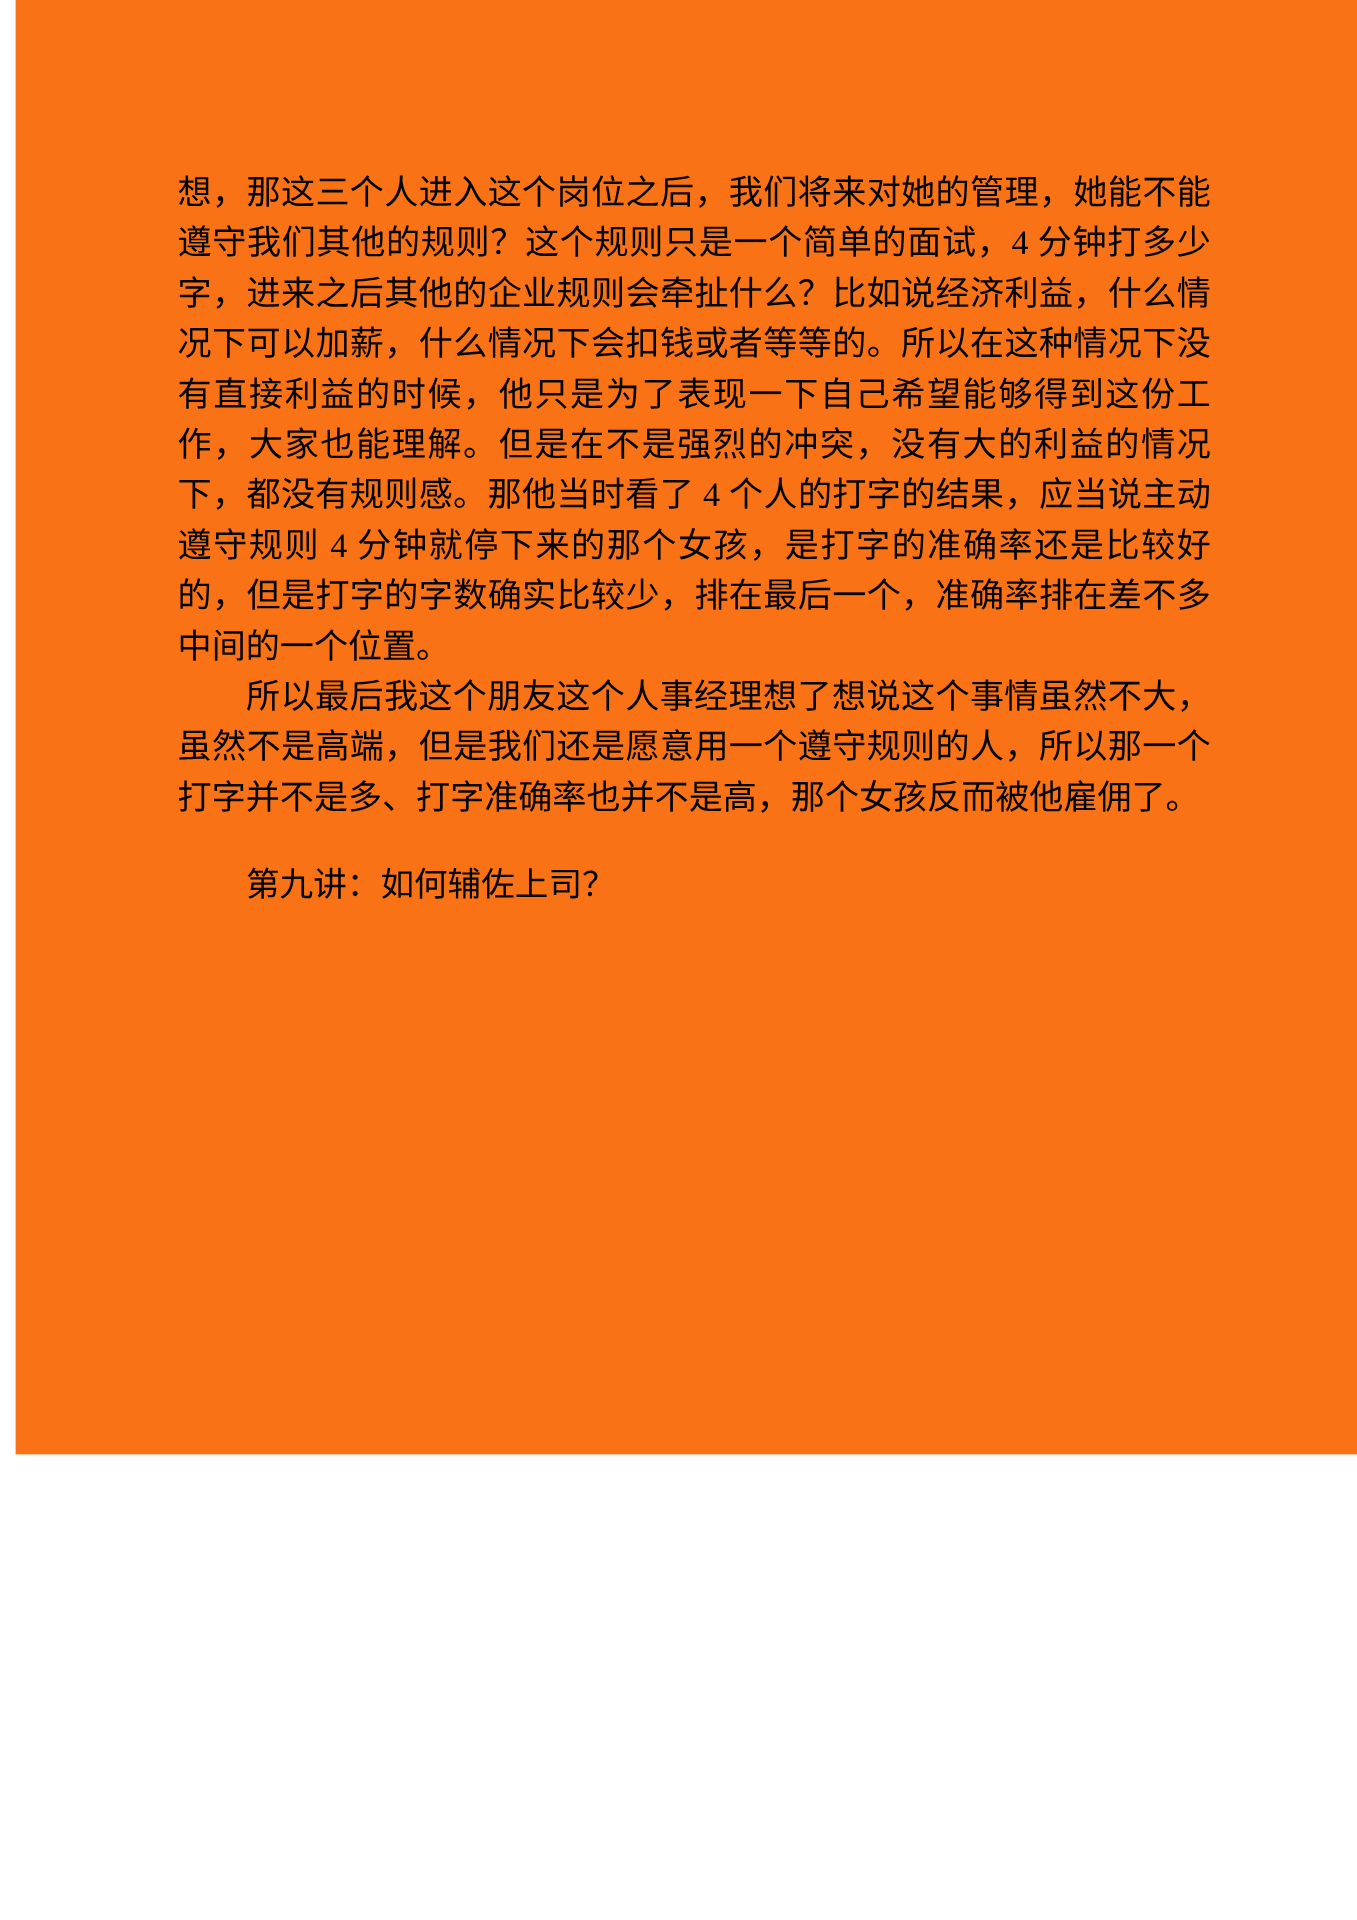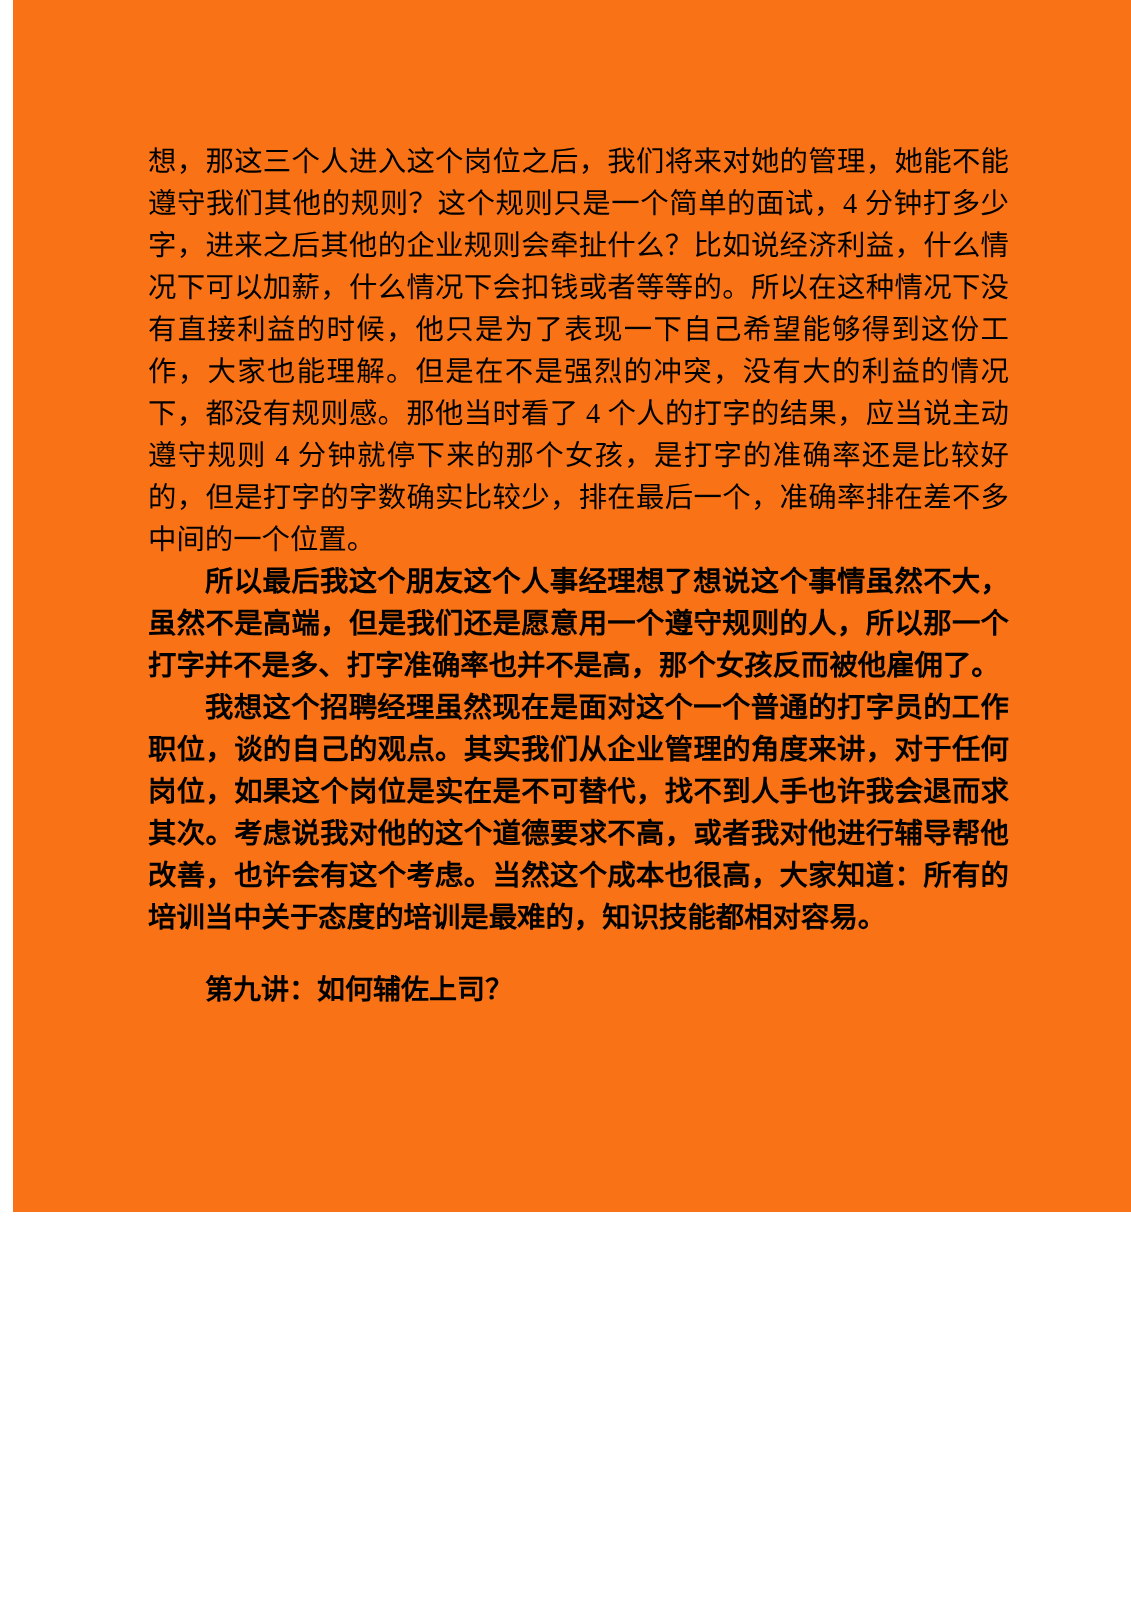--- a/index.html
+++ b/index.html
@@ -30,26 +30,25 @@
   .para {
     margin: 0;
     font-size: 28.4px;
     line-height: 42px;
     text-align: justify;
     text-justify: inter-ideograph;
     word-break: break-all;
   }
   .indent {
     text-indent: 57px;
-    font-weight: bold;
   }
   .heading {
     margin: 30px 0 12px 0;
     font-family: "Liberation Sans", "DejaVu Sans", sans-serif;
-    font-weight: bold;
+    font-weight: normal;
     font-size: 28px;
     line-height: 42px;
     text-indent: 57px;
   }
   .page-footer {
     position: absolute;
     left: 0;
     top: 1467px;
     width: 1080px;
     text-align: center;
@@ -61,21 +60,20 @@
     text-decoration: underline;
   }
 </style>
 </head>
 <body>
 
 <div class="page">
   <main class="body-text">
     <p class="para">想，那这三个人进入这个岗位之后，我们将来对她的管理，她能不能遵守我们其他的规则？这个规则只是一个简单的面试，4 分钟打多少字，进来之后其他的企业规则会牵扯什么？比如说经济利益，什么情况下可以加薪，什么情况下会扣钱或者等等的。所以在这种情况下没有直接利益的时候，他只是为了表现一下自己希望能够得到这份工作，大家也能理解。但是在不是强烈的冲突，没有大的利益的情况下，都没有规则感。那他当时看了 4 个人的打字的结果，应当说主动遵守规则 4 分钟就停下来的那个女孩，是打字的准确率还是比较好的，但是打字的字数确实比较少，排在最后一个，准确率排在差不多中间的一个位置。</p>
     <p class="para indent">所以最后我这个朋友这个人事经理想了想说这个事情虽然不大，虽然不是高端，但是我们还是愿意用一个遵守规则的人，所以那一个打字并不是多、打字准确率也并不是高，那个女孩反而被他雇佣了。</p>
-    <p class="para indent">我想这个招聘经理虽然现在是面对这个一个普通的打字员的工作职位，谈的自己的观点。其实我们从企业管理的角度来讲，对于任何岗位，如果这个岗位是实在是不可替代，找不到人手也许我会退而求其次。考虑说我对他的这个道德要求不高，或者我对他进行辅导帮他改善，也许会有这个考虑。当然这个成本也很高，大家知道：所有的培训当中关于态度的培训是最难的，知识技能都相对容易。</p>
 
     <h2 class="heading">第九讲：如何辅佐上司？</h2>
 
   </main>
 
   <footer class="page-footer">
     <span class="page-number">- 81 -</span>
   </footer>
 </div>
 

